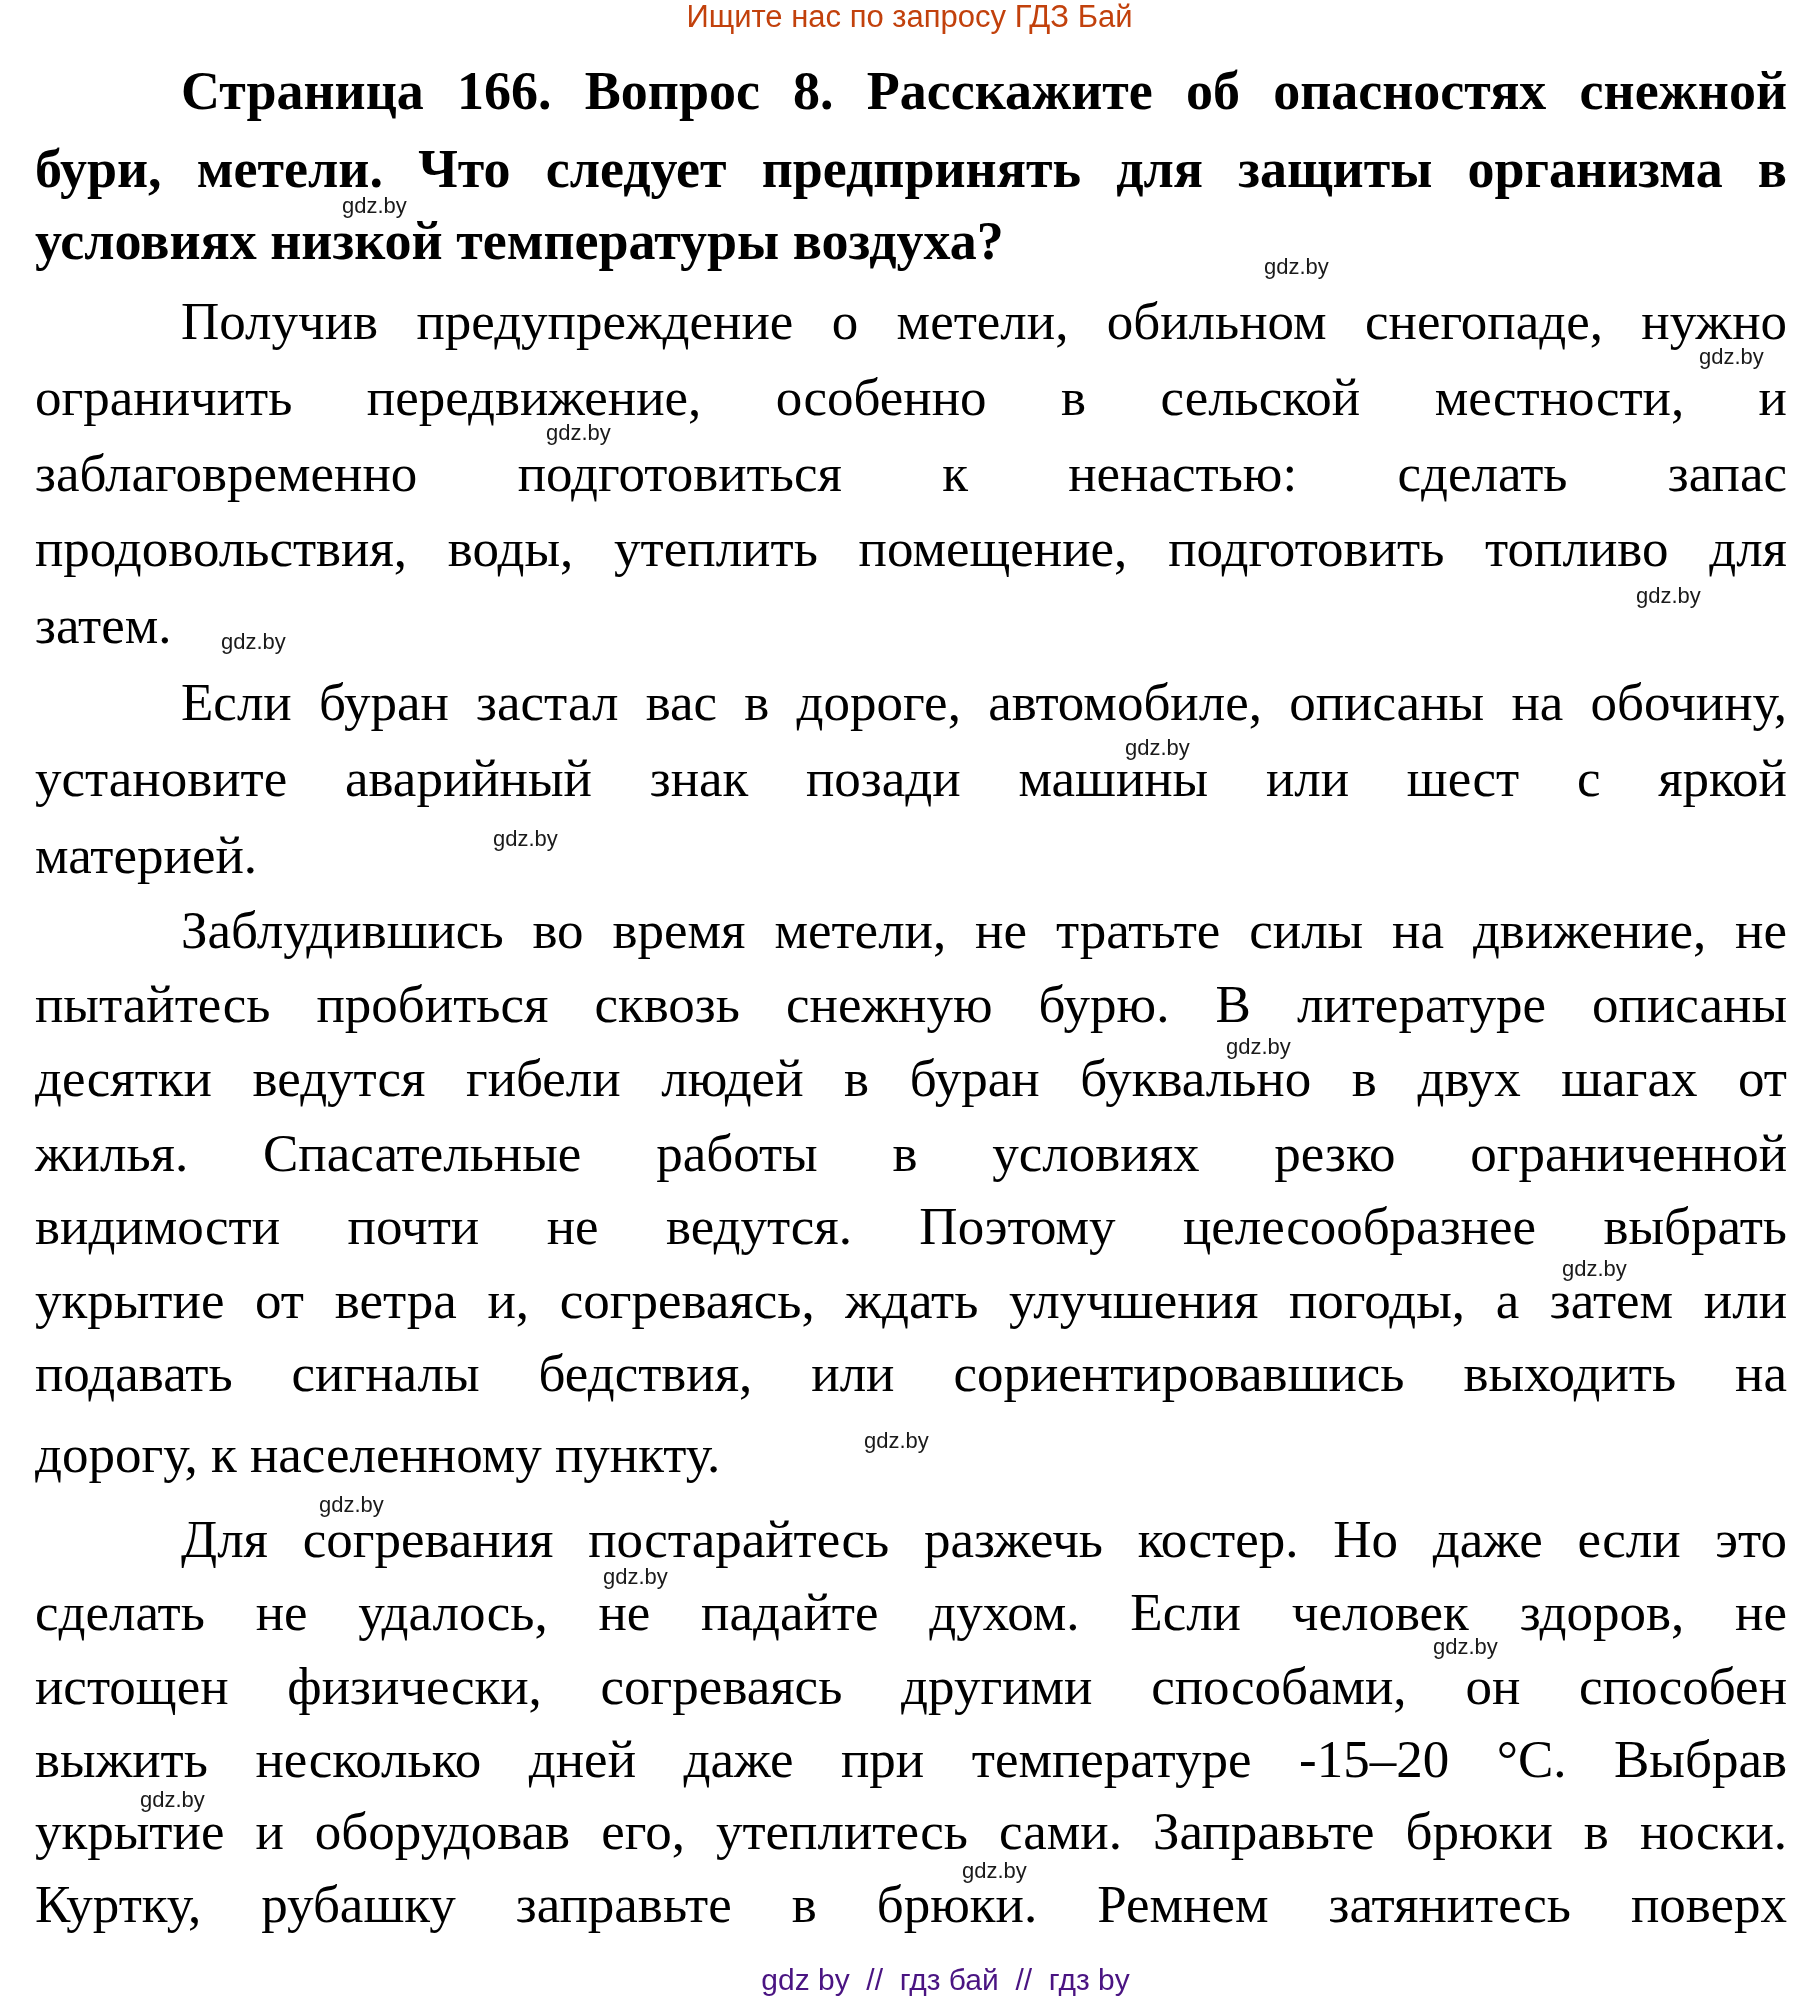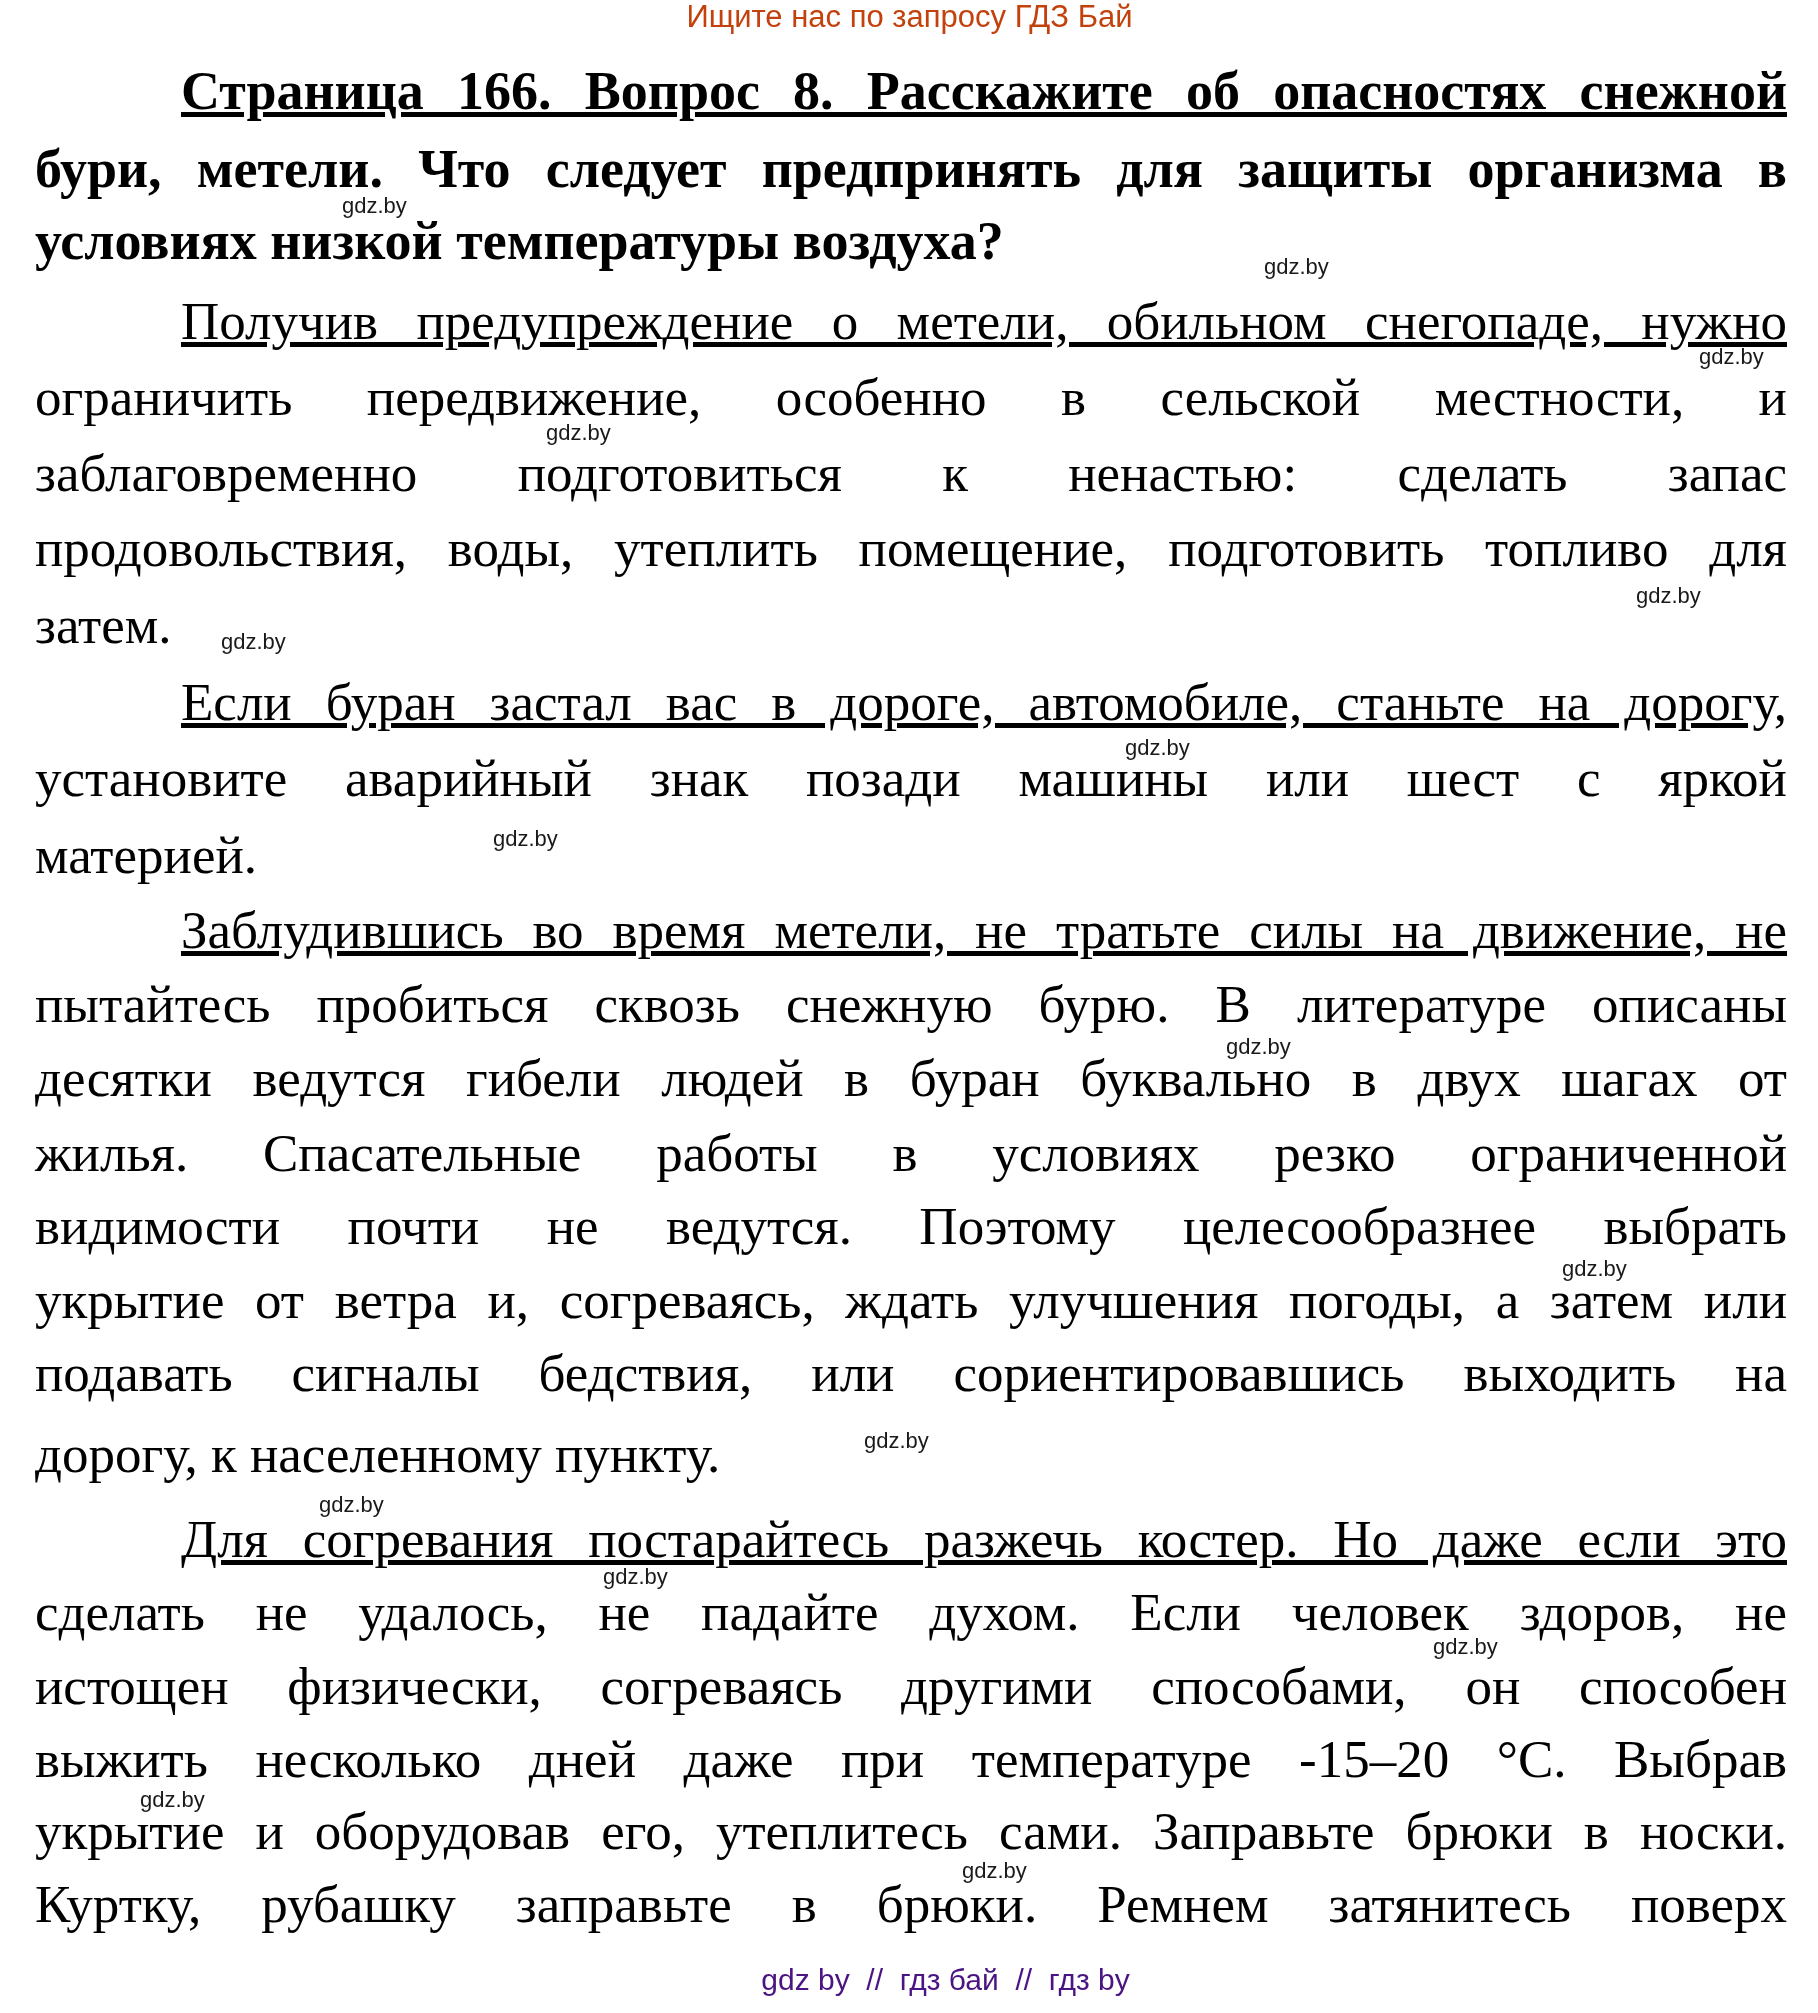--- a/index.html
+++ b/index.html
@@ -14,21 +14,21 @@
     font-family: "Liberation Sans", "DejaVu Sans", sans-serif; font-size: 30px; line-height: 36px;
     color: #4a1482; white-space: pre; padding-left: 36px;
   }
   .line {
     position: absolute; left: 35px; width: 1752px;
     font-family: "Liberation Serif", "DejaVu Serif", serif;
     font-size: 53px; line-height: 53px; color: #000;
     white-space: nowrap;
   }
   .line.j { text-align: justify; text-align-last: justify; white-space: normal; height: 53px; overflow: visible; }
-  .line.ind { left: 181px; width: 1606px; text-decoration: underline; }
+  .line.ind { left: 181px; width: 1606px; }
   .line.h { font-weight: bold; font-size: 54px; line-height: 54px; height: 54px; }
   .wm {
     position: absolute;
     font-family: "Liberation Sans", "DejaVu Sans", sans-serif;
     font-size: 22px; line-height: 27px; color: #1a1a1a;
     white-space: nowrap;
   }
 </style>
 </head>
 <body>
@@ -38,21 +38,21 @@
 <div class="line h j ind" style="top:64px">Страница 166. Вопрос 8. Расскажите об опасностях снежной</div>
 <div class="line h j" style="top:142px">бури, метели. Что следует предпринять для защиты организма в</div>
 <div class="line h" style="top:214px">условиях низкой температуры воздуха?</div>
 
 <div class="line j ind" style="top:295px">Получив предупреждение о метели, обильном снегопаде, нужно</div>
 <div class="line j" style="top:371px">ограничить передвижение, особенно в сельской местности, и</div>
 <div class="line j" style="top:447px">заблаговременно подготовиться к ненастью: сделать запас</div>
 <div class="line j" style="top:522px">продовольствия, воды, утеплить помещение, подготовить топливо для</div>
 <div class="line" style="top:599px">затем.</div>
 
-<div class="line j ind" style="top:676px">Если буран застал вас в дороге, автомобиле, станьте на дорогу,</div>
+<div class="line j ind" style="top:676px">Если буран застал вас в дороге, автомобиле, описаны на обочину,</div>
 <div class="line j" style="top:752px">установите аварийный знак позади машины или шест с яркой</div>
 <div class="line" style="top:829px">материей.</div>
 
 <div class="line j ind" style="top:904px">Заблудившись во время метели, не тратьте силы на движение, не</div>
 <div class="line j" style="top:978px">пытайтесь пробиться сквозь снежную бурю. В литературе описаны</div>
 <div class="line j" style="top:1052px">десятки ведутся гибели людей в буран буквально в двух шагах от</div>
 <div class="line j" style="top:1127px">жилья. Спасательные работы в условиях резко ограниченной</div>
 <div class="line j" style="top:1200px">видимости почти не ведутся. Поэтому целесообразнее выбрать</div>
 <div class="line j" style="top:1274px">укрытие от ветра и, согреваясь, ждать улучшения погоды, а затем или</div>
 <div class="line j" style="top:1347px">подавать сигналы бедствия, или сориентировавшись выходить на</div>

